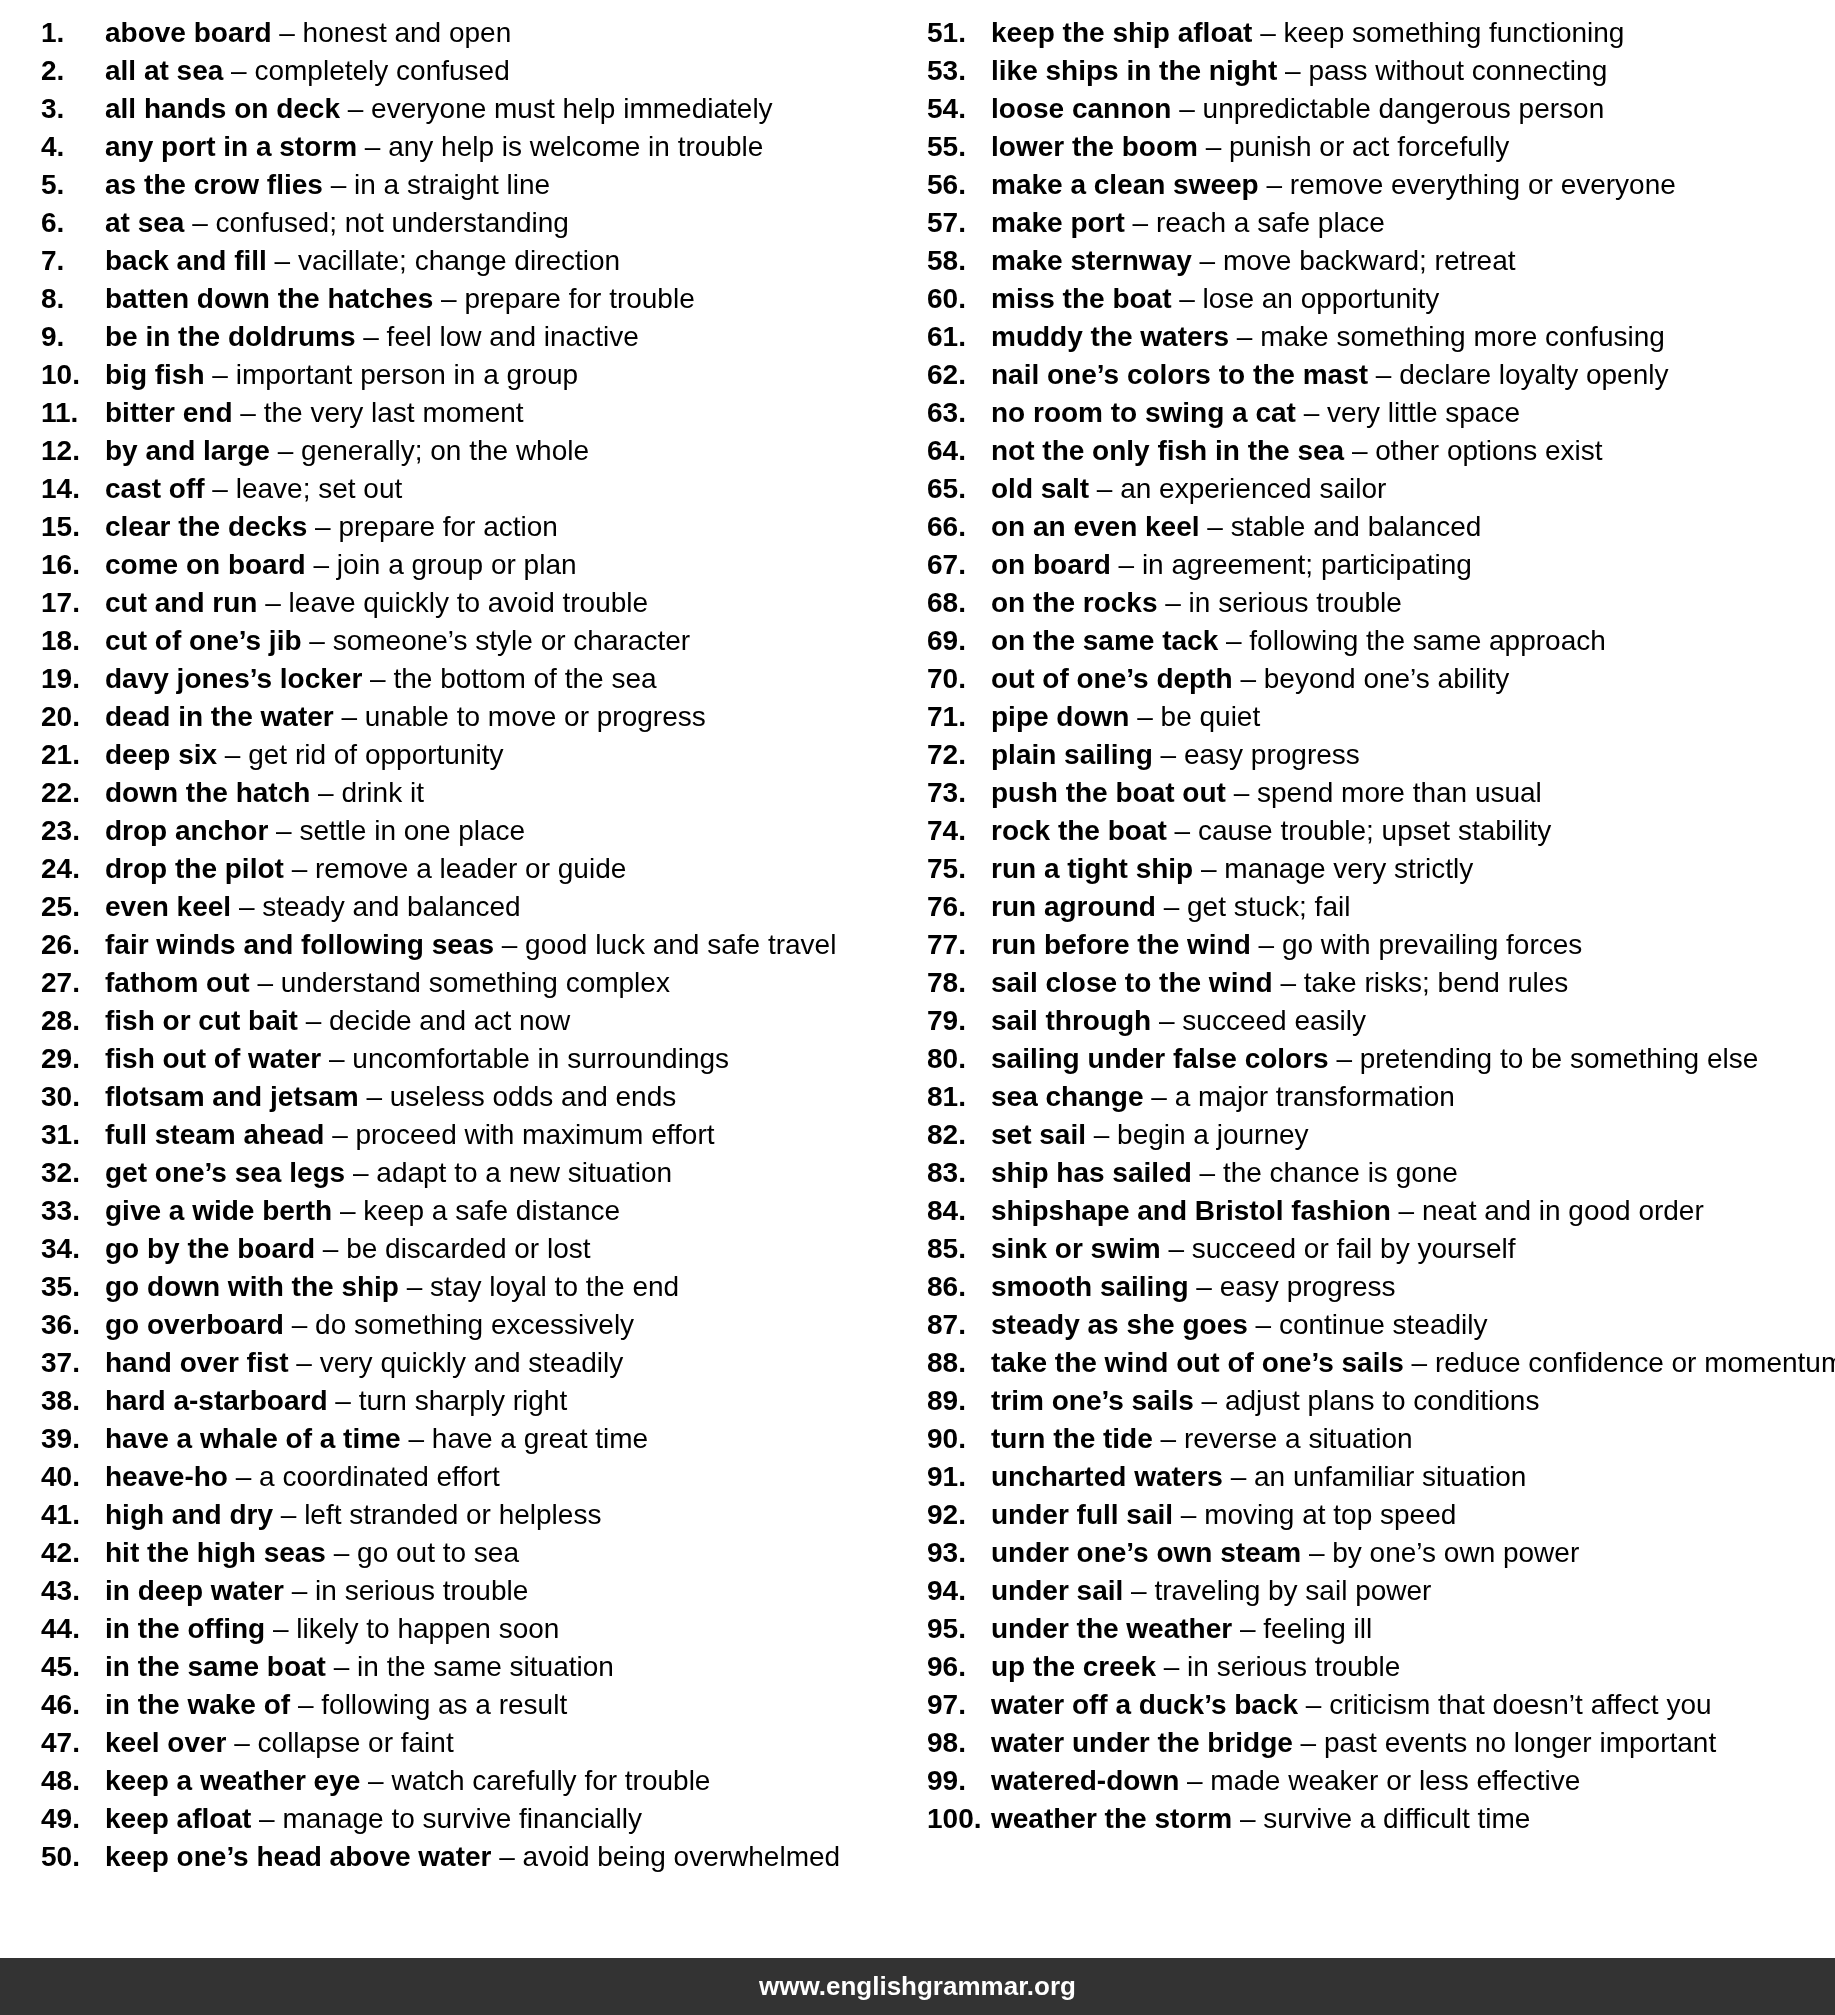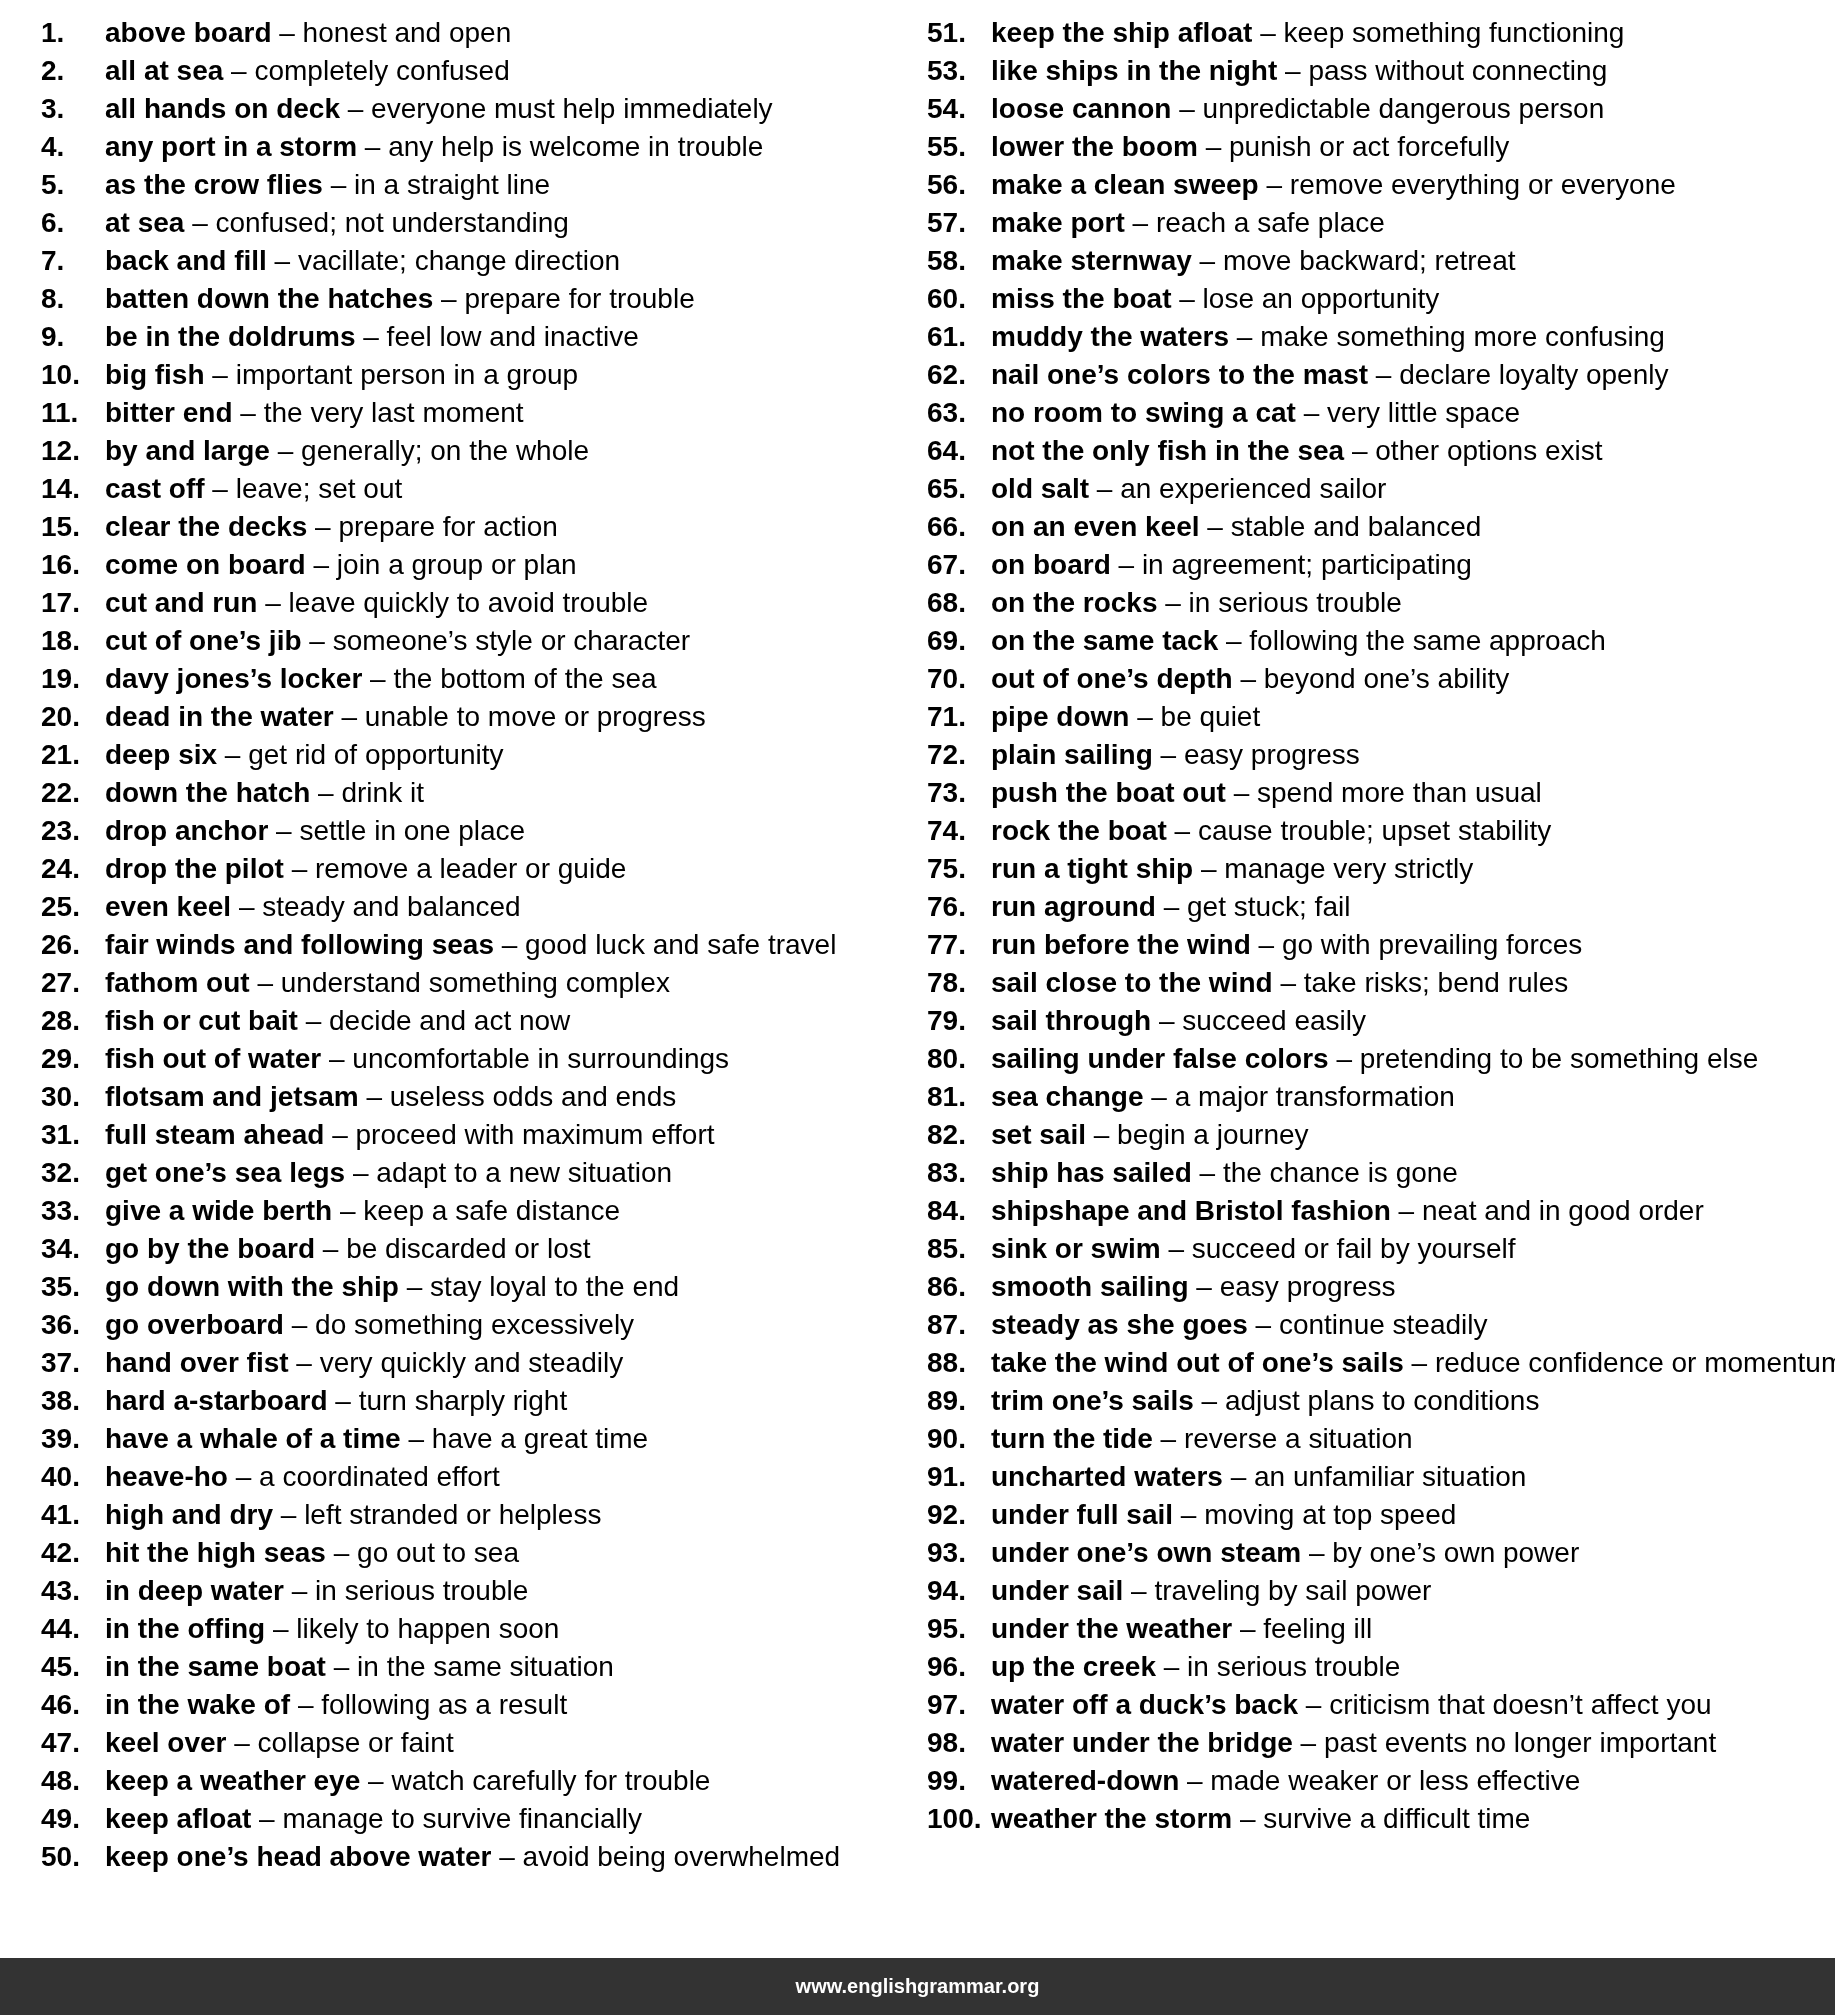--- a/index.html
+++ b/index.html
@@ -45,21 +45,21 @@
     position: absolute;
     left: 0;
     top: 1958px;
     width: 100%;
     height: 57px;
     display: flex;
     align-items: center;
     justify-content: center;
   }
   .footer .site {
-    font-size: 20px;
+    font-size: 26px;
     font-weight: bold;
   }
 </style>
 </head>
 <body>
 
 <div class="list">
   <div class="col col-left">
       <div class="row"><span class="num">1.</span><span class="phrase">above board</span><span class="def"> – honest and open</span></div>
       <div class="row"><span class="num">2.</span><span class="phrase">all at sea</span><span class="def"> – completely confused</span></div>

